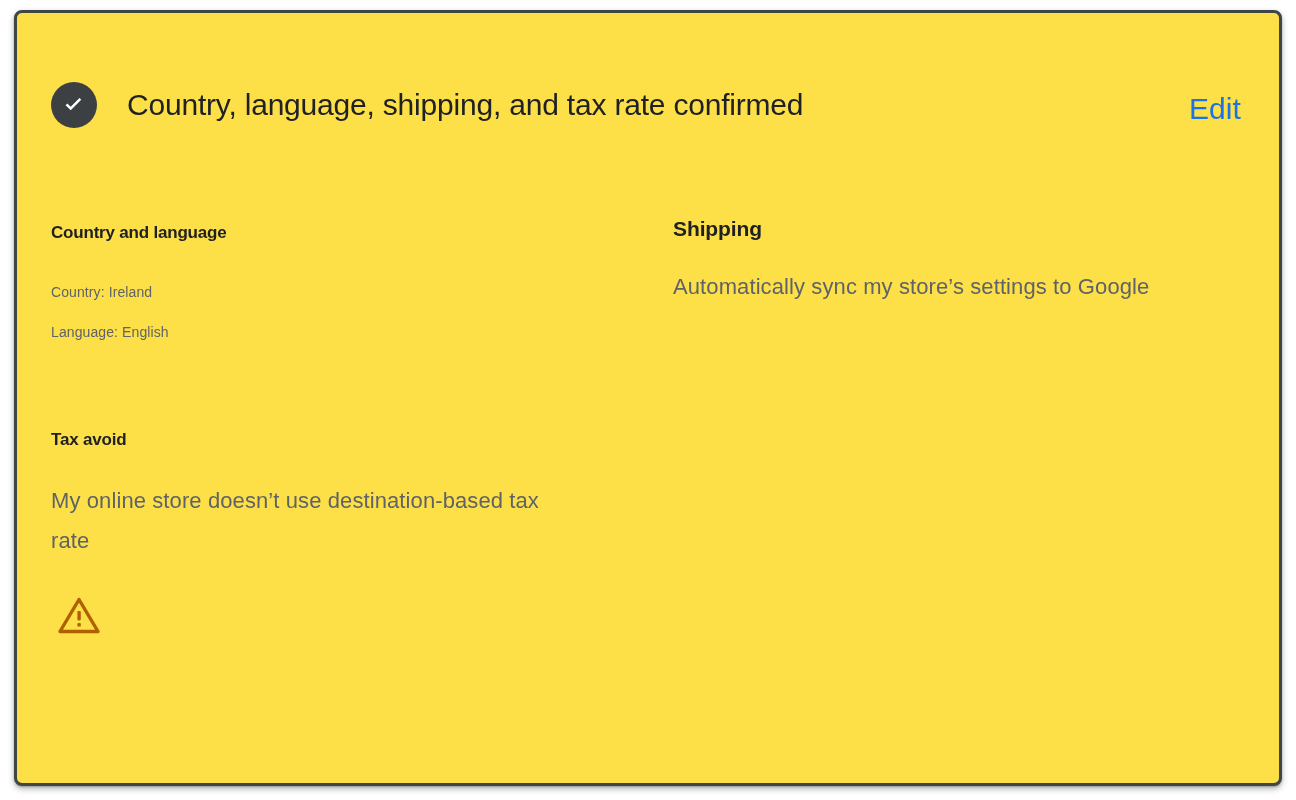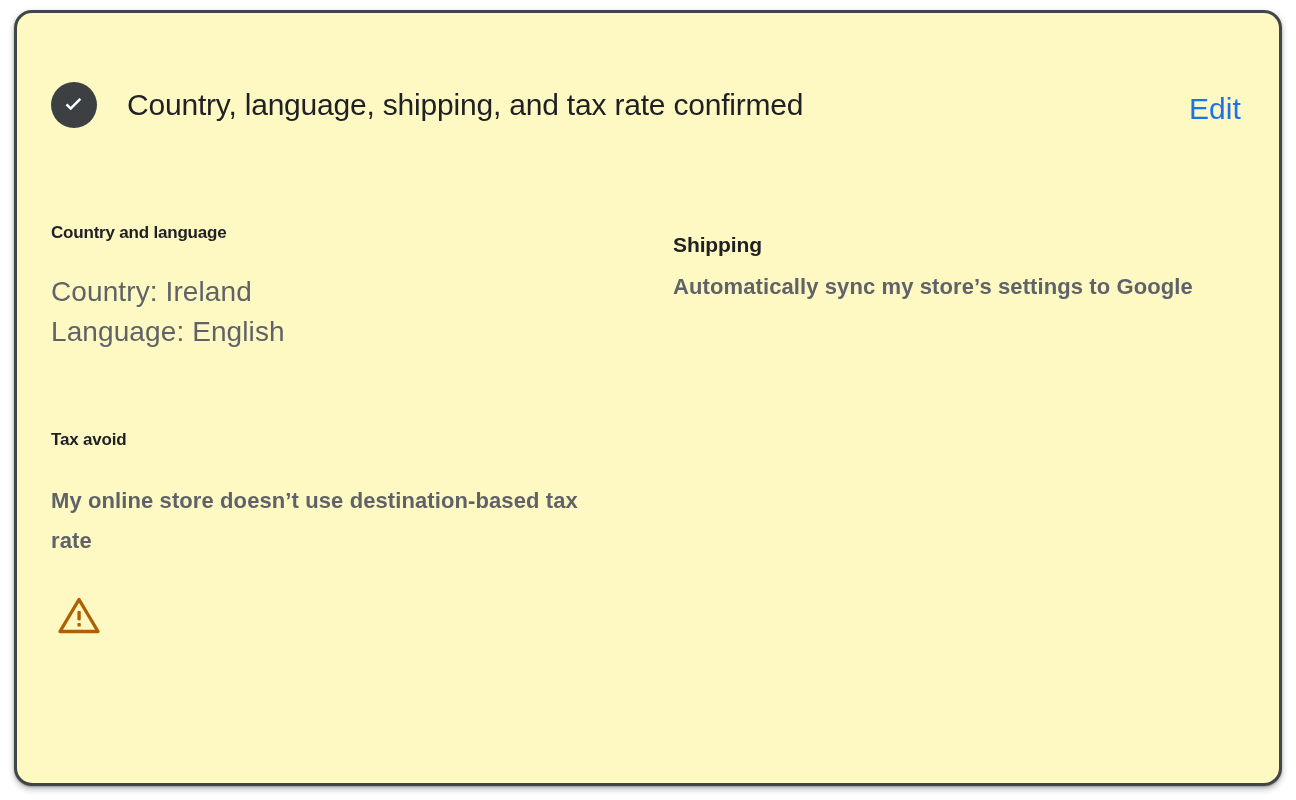--- a/index.html
+++ b/index.html
@@ -21,23 +21,23 @@
   }
 
   
   .card {
     position: absolute;
     left: 14px;
     top: 10px;
     width: 1268px;
     height: 776px;
     box-sizing: border-box;
-    background: #fef9c3;
+    background: #fde047;
     border: 3px solid #3f4648;
-    border-radius: 18px;
+    border-radius: 8px;
     box-shadow: 0 3px 6px rgba(0,0,0,0.28), 0 1px 2px rgba(0,0,0,0.22);
   }
 
   
   .card-header {
     position: absolute;
     left: 0;
     top: 0;
     width: 100%;
     height: 150px;
@@ -123,32 +123,32 @@
   .sect-heading-sm {
     font-size: 21px;
     line-height: 28px;
     font-weight: 700;
     color: #202124;
     letter-spacing: -0.1px;
     margin: 0;
   }
 
   .body-text {
-    font-size: 28px;
+    font-size: 14px;
     line-height: 40px;
     font-weight: 400;
     color: #5f6368;
     letter-spacing: 0.1px;
     margin: 0;
   }
 
   .body-text-wrap {
     font-size: 22px;
     line-height: 40px;
-    font-weight: 700;
+    font-weight: 400;
     color: #5f6368;
     letter-spacing: 0.1px;
     margin: 0;
   }
 
   
   .country-heading { position: absolute; left: 0; top: 54px; }
   .country-lines   { position: absolute; left: 0; top: 109px; width: 560px; }
   .tax-heading     { position: absolute; left: 0; top: 261px; }
   .tax-desc        { position: absolute; left: 0; top: 318px; width: 530px; }
@@ -173,21 +173,21 @@
   .warning-text {
     margin-left: 32px;
     font-size: 22px;
     line-height: 40px;
     color: #3c4043;
     letter-spacing: 0.1px;
     width: 500px;
   }
 
   
-  .shipping-heading { position: absolute; left: 0; top: 52px; margin-top: 16px; }
+  .shipping-heading { position: absolute; left: 0; top: 52px; }
   .shipping-desc    { position: absolute; left: 0; top: 104px; width: 540px; }
 </style>
 </head>
 <body>
 
 <div id="root">
 
   <div class="card">
 
     <div class="card-header">

